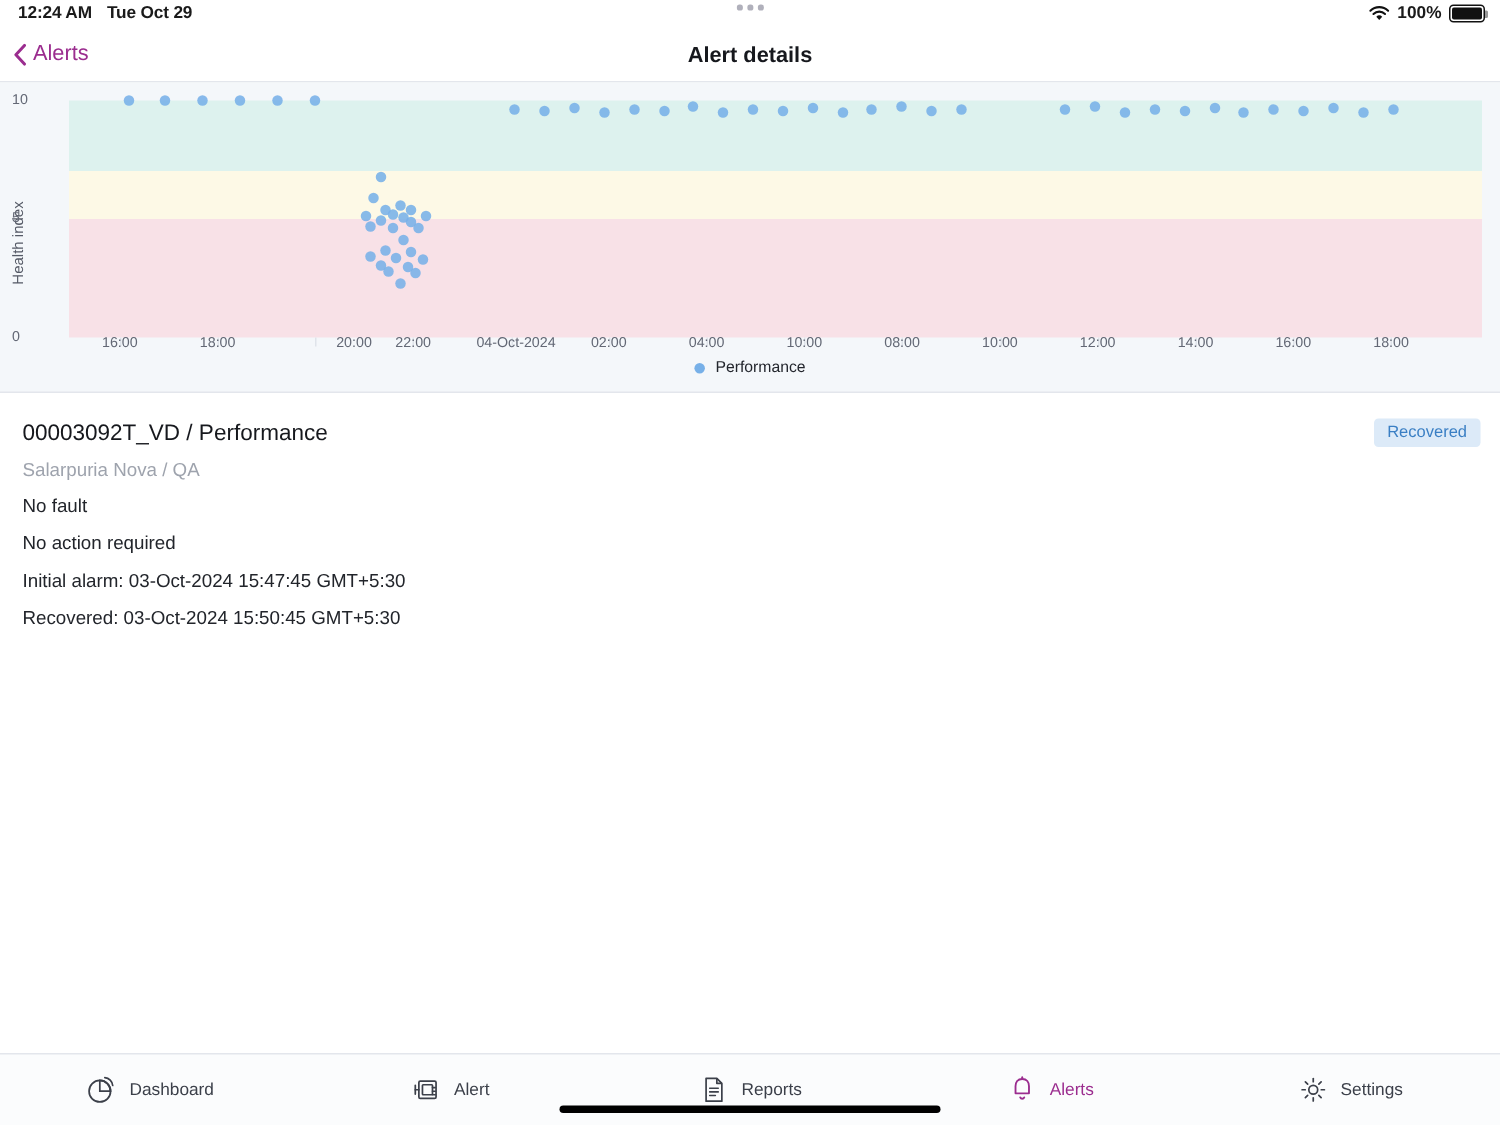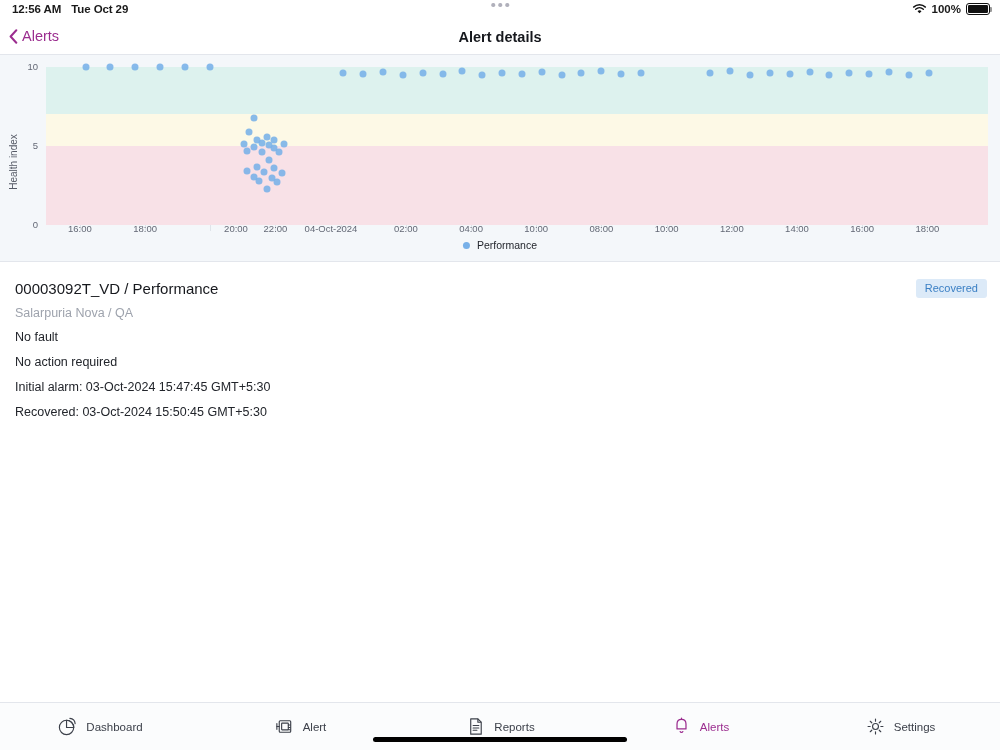--- a/index.html
+++ b/index.html
@@ -83,21 +83,21 @@
     left: 13px; top: 107px;
     transform: translate(-50%, -50%) rotate(-90deg);
     transform-origin: center center;
     font-size: 10px; color: #555a66;
     white-space: nowrap;
   }
   .ytick {
     position: absolute;
     right: 962px;
     font-size: 9.5px; color: #636875;
-    text-align: right; width: 30px;
+    width: 30px;
   }
   .plot {
     position: absolute;
     left: 46px; top: 12px;
     width: 942px; height: 158px;
   }
   .band { position: absolute; left: 0; width: 100%; }
 
   .gridline {
     position: absolute; top: 158px; width: 1px; height: 6px;
@@ -166,21 +166,21 @@
     position: absolute; left: 50%; bottom: 8px;
     transform: translateX(-50%);
     width: 254px; height: 5px; border-radius: 3px; background: #000;
   }
 </style>
 </head>
 <body>
 
 <div class="statusbar">
   <div class="sb-left">
-    <span>12:56 AM</span>
+    <span>12:24 AM</span>
     <span>Tue Oct 29</span>
   </div>
   <div class="multitask">
     <i></i>
       <i></i>
       <i></i>
   </div>
   <div class="sb-right">
     <span class="wifi-icon">
       <svg viewBox="0 0 16 12" width="15" height="12">
@@ -291,21 +291,21 @@
       <div class="pt" style="left: 225.584px; top: 111.39px; background: rgb(119, 176, 232);"></div>
       <div class="pt" style="left: 213.189px; top: 113.76px; background: rgb(119, 176, 232);"></div>
       <div class="pt" style="left: 230.542px; top: 114.55px; background: rgb(119, 176, 232);"></div>
       <div class="pt" style="left: 220.626px; top: 122.45px; background: rgb(119, 176, 232);"></div>
     </div>
   <div id="xticks">
       <div class="xtick" style="left: 79.899px;">16:00</div>
       <div class="xtick" style="left: 145.089px;">18:00</div>
       <div class="xtick" style="left: 216px; margin-left: 20px;">20:00</div>
       <div class="xtick" style="left: 275.47px;">22:00</div>
-      <div class="xtick" style="left: 331px; text-align: center;">04-Oct-2024</div>
+      <div class="xtick" style="left: 344px; text-align: center;">04-Oct-2024</div>
       <div class="xtick" style="left: 405.851px;">02:00</div>
       <div class="xtick" style="left: 471.041px;">04:00</div>
       <div class="xtick" style="left: 536.231px;">10:00</div>
       <div class="xtick" style="left: 601.421px;">08:00</div>
       <div class="xtick" style="left: 666.612px;">10:00</div>
       <div class="xtick" style="left: 731.802px;">12:00</div>
       <div class="xtick" style="left: 796.992px;">14:00</div>
       <div class="xtick" style="left: 862.183px;">16:00</div>
       <div class="xtick" style="left: 927.373px;">18:00</div>
     </div>

